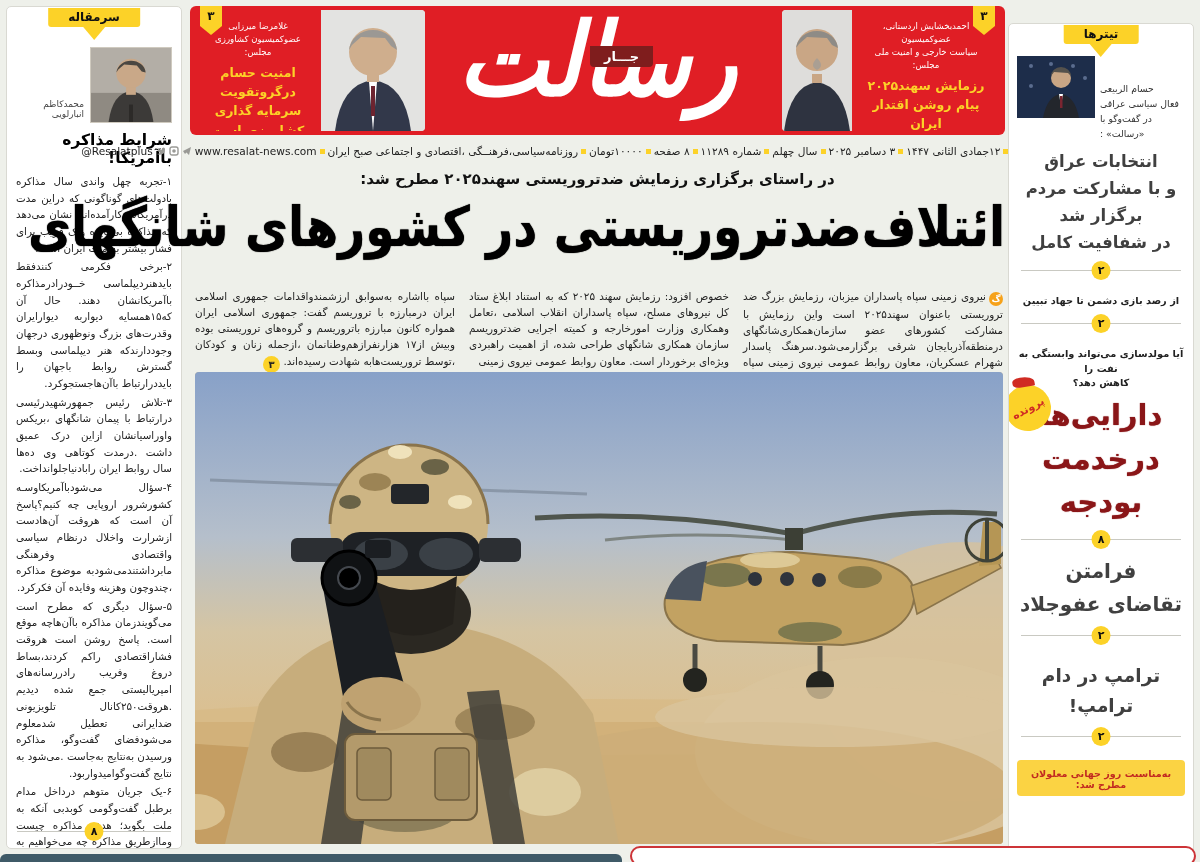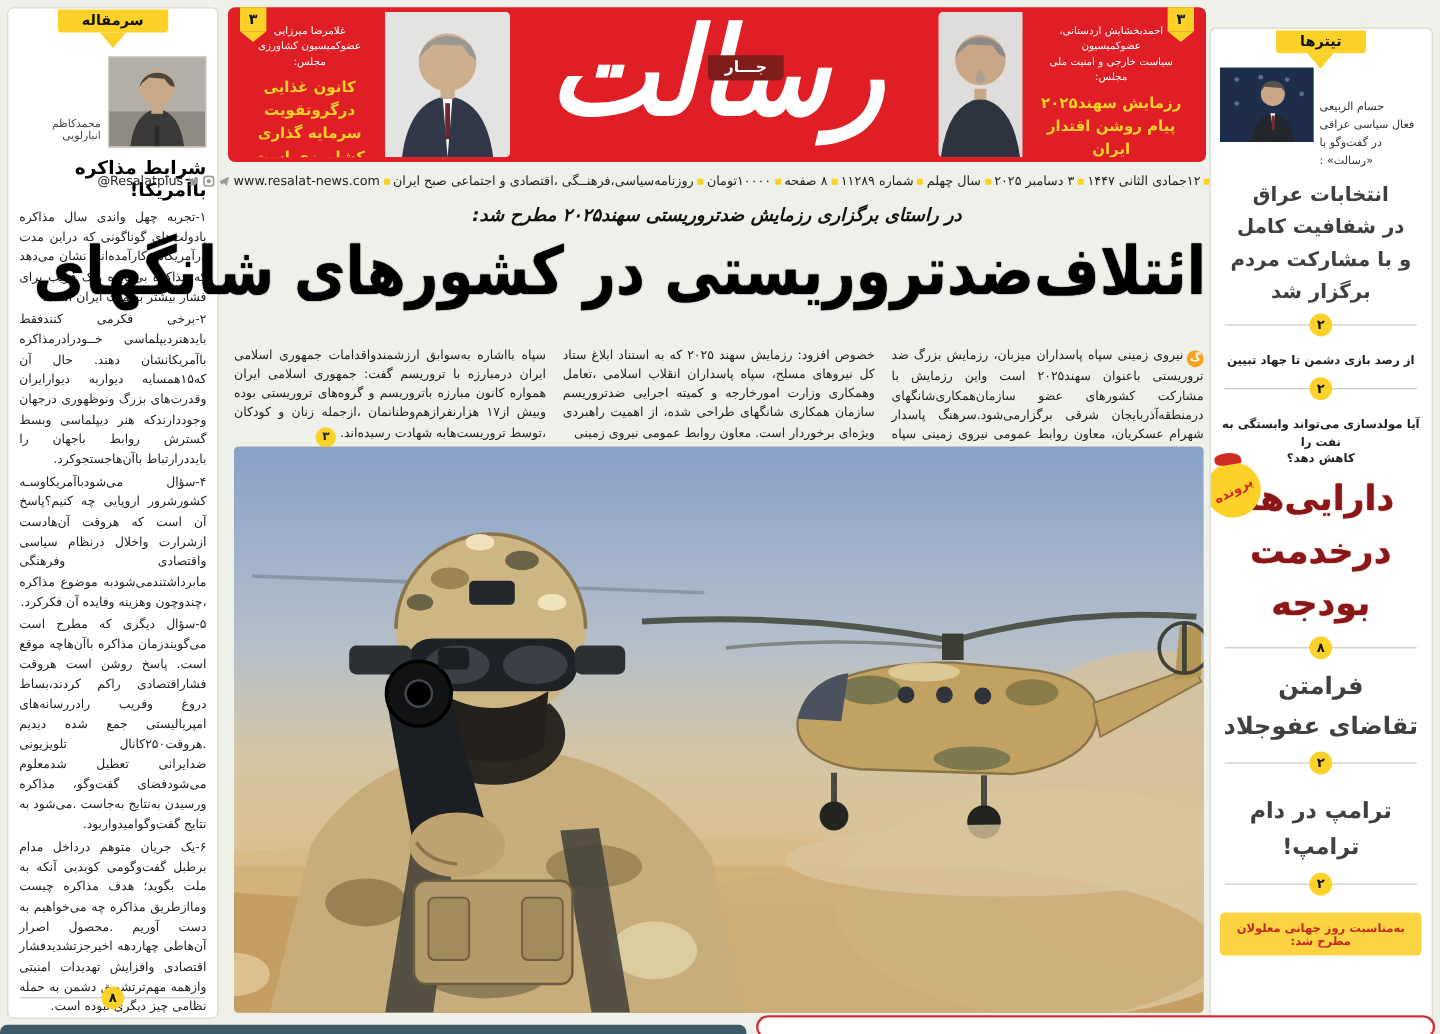--- a/index.html
+++ b/index.html
@@ -57,21 +57,21 @@
   
   #infoline { position:absolute; left:190px; top:139px; width:815px; height:24px;
               display:flex; align-items:center; justify-content:center; gap:3px; font-size:10.6px; color:#222; }
   .info-item { white-space:nowrap; }
   .info-dot { width:5px; height:5px; background:#fcd228; display:inline-block; flex:0 0 auto; }
   .soc { display:inline-flex; gap:3px; align-items:center; }
   .soc svg { display:block; }
 
   
   #kicker { position:absolute; left:190px; top:170px; width:815px; text-align:center;
-            font-size:15px; font-weight:bold; color:#111;font-style:italic; }
+            font-size:15px; font-weight:bold; color:#111; }
   #headline { position:absolute; left:190px; top:194px; width:815px; text-align:center;
               font-size:47px; font-weight:bold; color:#000; white-space:nowrap;
               transform:scaleY(1.18); transform-origin:top center; letter-spacing:-1px;
               text-shadow:0 0 1px #000; }
   #lead-cols { position:absolute; left:195px; top:288px; width:808px; height:80px; display:flex; gap:14px; }
   .lead-col { flex:1; font-size:10.4px; line-height:1.55; text-align:justify; color:#222; position:relative; }
   .ornament { display:inline-block; width:14px; height:14px; border-radius:50%;
               background:#f6a21a; color:#fff; font-size:9px; font-weight:bold; text-align:center;
               line-height:14px; margin-left:3px; vertical-align:-2px; }
   .inline-badge { display:inline-block; width:17px; height:17px; background:#fcd228; border-radius:50%;
@@ -125,20 +125,21 @@
         <rect x="36" y="40" width="10" height="8" fill="#c9a888"></rect>
         <rect x="39" y="58" width="4" height="18" fill="#2c2a28"></rect>
       </svg>
     </div>
     <div class="author-name">محمدکاظم انبارلویی</div>
   </div>
   <div class="ed-headline">شرایط مذاکره باآمریکا!</div>
   <div class="ed-body">
     <p>۱-تجربه چهل واندی سال مذاکره بادولت‌های گوناگونی که دراین مدت درآمریکاسرکارآمده‌اند، نشان می‌دهد که مذاکره بی‌فایده ویک فریب برای فشار بیشتر به ملت ایران است.</p>
     <p>۲-برخی فکرمی کنندفقط بایدهنردیپلماسی خــودرادرمذاکره باآمریکانشان دهند. حال آن که۱۵همسایه دیواربه دیوارایران وقدرت‌های بزرگ ونوظهوری درجهان وجوددارندکه هنر دیپلماسی وبسط گسترش روابط باجهان را بایددرارتباط باآن‌هاجستجوکرد.</p>
+    <p>۳-تلاش رئیس جمهورشهیدرئیسی درارتباط با پیمان شانگهای ،بریکس واوراسیانشان ازاین درک عمیق داشت .درمدت کوتاهی وی ده‌ها سال روابط ایران رابادنیاجلوانداخت.</p>
     <p>۴-سؤال می‌شودباآمریکاوسـه کشورشرور اروپایی چه کنیم؟پاسخ آن است که هروقت آن‌هادست ازشرارت واخلال درنظام سیاسی واقتصادی وفرهنگی مابرداشتندمی‌شودبه موضوع مذاکره ،چندوچون وهزینه وفایده آن فکرکرد.</p>
     <p>۵-سؤال دیگری که مطرح است می‌گویندزمان مذاکره باآن‌هاچه موقع است. پاسخ روشن است هروقت فشاراقتصادی راکم کردند،بساط دروغ وفریب رادررسانه‌های امپریالیستی جمع شده دیدیم .هروقت۲۵۰کانال تلویزیونی ضدایرانی تعطیل شدمعلوم می‌شودفضای گفت‌وگو، مذاکره ورسیدن به‌نتایج به‌جاست .می‌شود به نتایج گفت‌وگوامیدواربود.</p>
     <p>۶-یک جریان متوهم درداخل مدام برطبل گفت‌وگومی کوبدبی آنکه به ملت بگوید؛ هدف مذاکره چیست وماازطریق مذاکره چه می‌خواهیم به دست آوریم .محصول اصرار آن‌هاطی چهاردهه اخیرجزتشدیدفشار اقتصادی وافزایش تهدیدات امنیتی وازهمه مهم‌ترتشویق دشمن به حمله نظامی چیز دیگری نبوده است.</p>
 
   </div>
   <div class="sep">
     <span class="badge">۸</span>
   </div>
 </div>
 
@@ -155,21 +156,21 @@
         <path d="M14,121 Q20,74 52,70 Q84,74 90,121 Z" fill="#32384a"></path>
         <rect x="46" y="62" width="12" height="10" fill="#cfae8d"></rect>
         <path d="M48,72 L52,121 L56,72 Z" fill="#fff"></path>
         <rect x="50" y="76" width="4" height="30" fill="#6d2430"></rect>
       </svg>
     </div>
     <div class="promo-text">
       <div class="promo-credit">غلامرضا میرزایی</div>
       <div class="promo-credit">عضوکمیسیون کشاورزی مجلس:</div>
       <div class="promo-head">
-        <div>کانون غذایی</div>
+        <div>امنیت حسام</div>
         <div>درگروتقویت سرمایه گذاری</div>
         <div>کشاورزی است</div>
       </div>
     </div>
   </div>
 
   <div class="logo">
     <span class="logo-text">رسالت</span>
   </div>
   <div class="watermark">جـــار</div>
@@ -352,22 +353,22 @@
         <circle cx="44" cy="22" r="10" fill="#c9a685"></circle>
         <path d="M34,20 a10,9 0 0 1 20,0 l-3,-3 -14,-1 Z" fill="#55524d"></path>
         <path d="M26,62 Q30,40 44,38 Q58,40 62,62 Z" fill="#23262c"></path>
         <path d="M42,38 L44,50 L46,38 Z" fill="#fff"></path>
         <rect x="43" y="40" width="2.5" height="12" fill="#7b2530"></rect>
       </svg>
     </div>
   </div>
   <div class="sb-head size17">
     <div>انتخابات عراق</div>
+    <div>و با مشارکت مردم برگزار شد</div>
     <div>در شفافیت کامل</div>
-    <div>و با مشارکت مردم برگزار شد</div>
   </div>
   <div class="sb-sep">
     <span class="badge">۲</span>
   </div>
 
   <div class="sb-kicker">از رصد بازی دشمن تا جهاد تبیین</div>
   <div class="sb-sep">
     <span class="badge">۲</span>
   </div>
 

